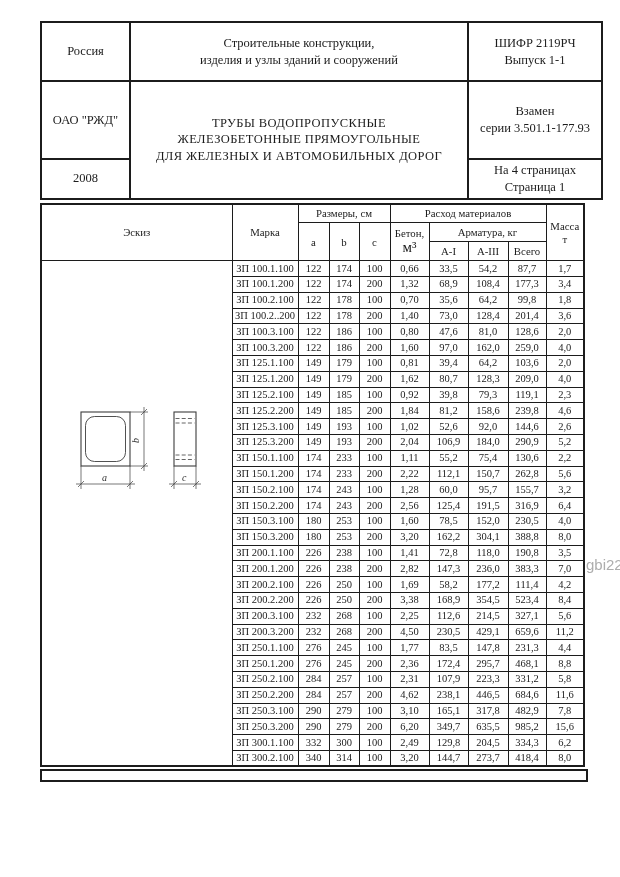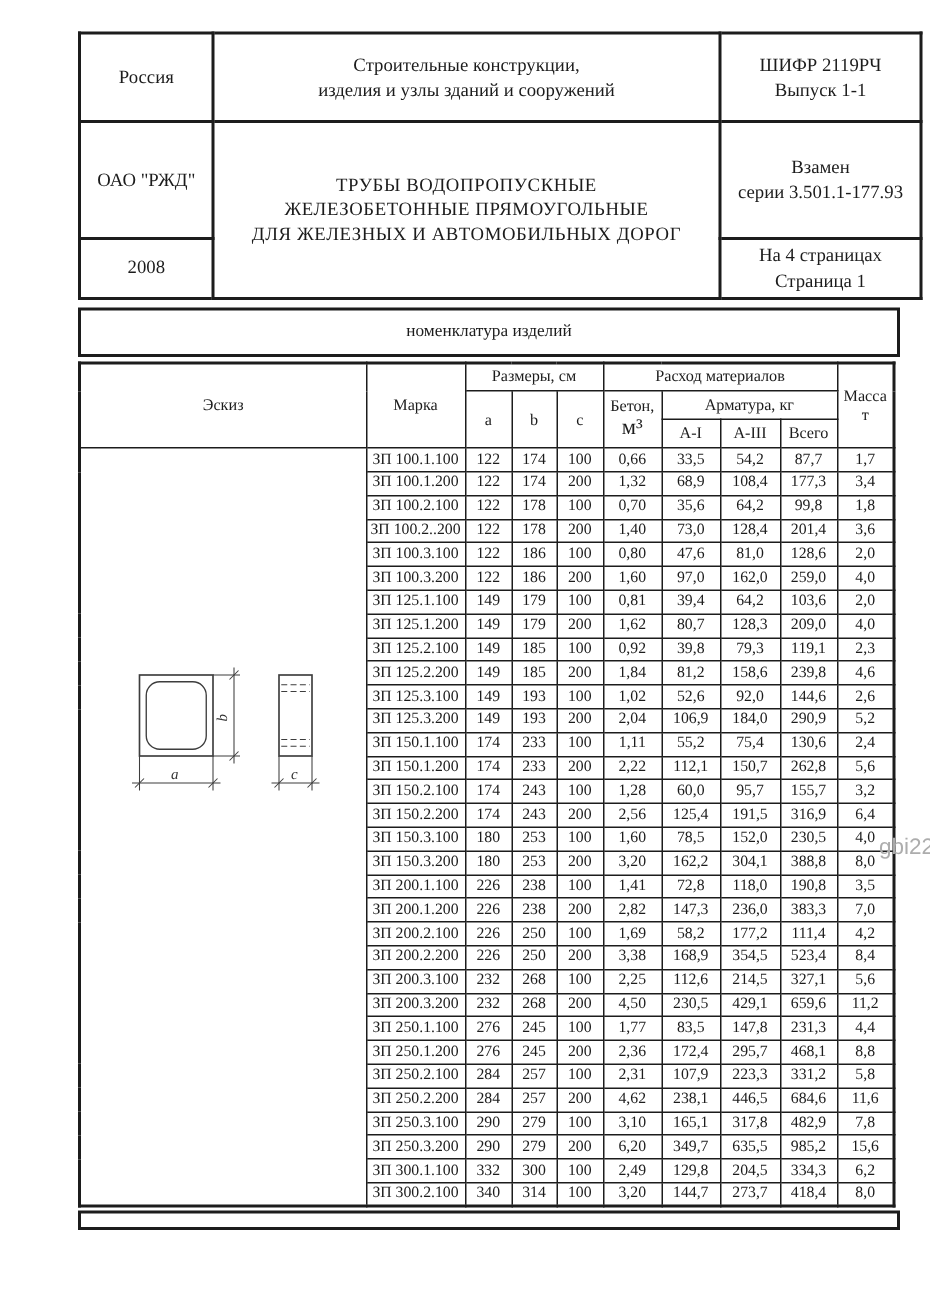--- a/index.html
+++ b/index.html
@@ -4,21 +4,21 @@
 <style>
   html,body{margin:0;padding:0;background:#fff;}
   .page{
     position:relative;
     width:620px;height:877px;
     background:#fff;
     font-family:"Liberation Serif","DejaVu Serif",serif;
     color:#1c1c1c;
     overflow:hidden;
   }
-  .sheet{position:absolute;left:52px;top:21px;width:548px;}
+  .sheet{position:absolute;left:40px;top:21px;width:548px;}
 
   
   table{border-collapse:collapse;}
   .title-block{width:543px;table-layout:fixed;}
   .title-block td{
     border:2px solid #1c1c1c;
     text-align:center;vertical-align:middle;
     padding:2px;font-size:12.5px;line-height:1.35;
   }
   .col-left{width:83px;}
@@ -104,23 +104,20 @@
       <tr class="r3">
         <td>2008</td>
         <td class="pages">
           <div>На 4 страницах</div>
           <div>Страница 1</div>
         </td>
       </tr>
     </tbody>
       </table>
 
-    <div class="band">
-      <span>номенклатура изделий</span>
-    </div>
 
     <table class="main">
       <colgroup>
         <col style="width:191px">
           <col style="width:66px">
         <col style="width:31px">
           <col style="width:30px">
           <col style="width:31px">
         <col style="width:39px">
           <col style="width:39px">
@@ -333,21 +330,21 @@
           </tr>
           <tr>
             <td>ЗП 150.1.100</td>
             <td>174</td>
             <td>233</td>
             <td>100</td>
             <td>1,11</td>
             <td>55,2</td>
             <td>75,4</td>
             <td>130,6</td>
-            <td>2,4</td>
+            <td>2,2</td>
           </tr>
           <tr>
             <td>ЗП 150.1.200</td>
             <td>174</td>
             <td>233</td>
             <td>200</td>
             <td>2,22</td>
             <td>112,1</td>
             <td>150,7</td>
             <td>262,8</td>

